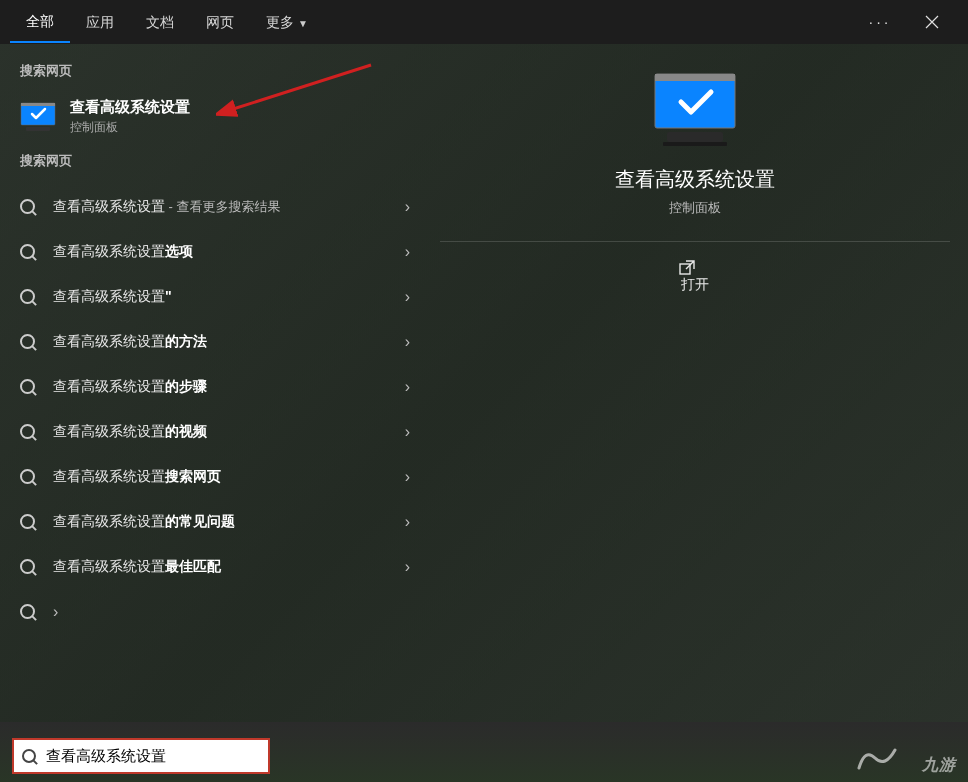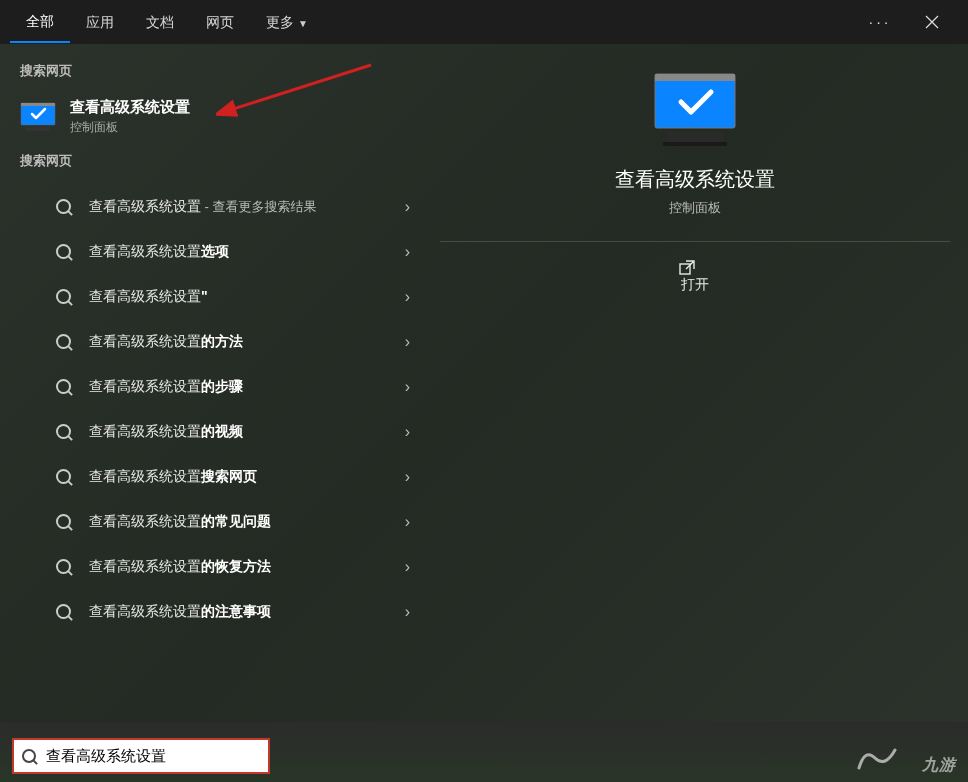--- a/index.html
+++ b/index.html
@@ -13,21 +13,21 @@
 .icon-btn { width: 40px; height: 40px; display: flex; align-items: center; justify-content: center; color: #e0e0e0; cursor: pointer; }
 .body-area { display: flex; height: 678px; background: linear-gradient(rgba(30,30,30,0.55),rgba(30,30,30,0.55)), linear-gradient(135deg,#3a4a3a 0%, #2a3a2a 50%, #3a4a3a 100%); }
 .left-col { width: 422px; padding: 18px 0 0 0; overflow: hidden; }
 .section-title { color: #bcbcbc; font-size: 13px; font-weight: bold; padding: 0 20px 8px; }
 .best-match { display: flex; align-items: center; padding: 10px 20px 16px; position: relative; }
 .monitor-icon-sm { width: 36px; height: 30px; margin-right: 14px; flex-shrink: 0; }
 .best-match .title { color: #fff; font-weight: bold; font-size: 15px; }
 .best-match .subtitle { color: #aaa; font-size: 12px; margin-top: 2px; }
 .arrow-annot { position: absolute; pointer-events: none; }
 .web-section { margin-top: 6px; }
-.web-item { display: flex; align-items: center; height: 45px; padding: 0 12px 0 20px; cursor: pointer; margin-left: 36px; }
+.web-item { display: flex; align-items: center; height: 45px; padding: 0 12px 0 20px; cursor: pointer; }
 .search-icon-sm { width: 15px; height: 15px; border: 2px solid #ccc; border-radius: 50%; position: relative; margin-right: 18px; flex-shrink: 0; }
 .search-icon-sm::after { content: ""; position: absolute; width: 6px; height: 2px; background: #ccc; transform: rotate(45deg); bottom: -2px; right: -4px; }
 .web-item .label { color: #e8e8e8; font-size: 14px; flex: 1; overflow: hidden; text-overflow: ellipsis; white-space: nowrap; }
 .web-item .label .prefix { font-weight: normal; }
 .web-item .label .suffix { font-weight: bold; color: #fff; }
 .web-item .label .extra { color: #bbb; font-size: 13px; font-weight: normal; }
 .chevron { color: #bbb; font-size: 16px; }
 .right-col { flex: 1; display: flex; flex-direction: column; padding: 28px 18px 0; }
 .preview-top { display: flex; flex-direction: column; align-items: center; padding-bottom: 24px; border-bottom: 1px solid rgba(255,255,255,0.15); }
 .monitor-icon-lg { width: 92px; height: 76px; margin-bottom: 18px; }
@@ -128,26 +128,25 @@
           <span class="label"><span class="prefix">查看高级系统设置</span><span class="suffix">搜索网页</span><span class="extra"></span></span>
           <span class="chevron">›</span>
         </div>
         <div class="web-item">
           <span class="search-icon-sm"></span>
           <span class="label"><span class="prefix">查看高级系统设置</span><span class="suffix">的常见问题</span><span class="extra"></span></span>
           <span class="chevron">›</span>
         </div>
         <div class="web-item">
           <span class="search-icon-sm"></span>
-          <span class="label"><span class="prefix">查看高级系统设置</span><span class="suffix">的恢复方法</span><span class="extra"></span></span>
+          <span class="label"><span class="prefix">查看高级系统设置</span><span class="suffix">最佳匹配</span><span class="extra"></span></span>
           <span class="chevron">›</span>
         </div>
         <div class="web-item">
           <span class="search-icon-sm"></span>
-          <span class="label"><span class="prefix">查看高级系统设置</span><span class="suffix">的注意事项</span><span class="extra"></span></span>
           <span class="chevron">›</span>
         </div>
       </div>
   </div>
 
   <div class="right-col">
     <div class="preview-top">
       <svg class="monitor-icon-lg" viewBox="0 0 92 76">
         <rect x="6" y="2" width="80" height="54" rx="2" fill="#0a84ff" stroke="#777" stroke-width="1"></rect>
         <rect x="6" y="2" width="80" height="7" fill="#888"></rect>

